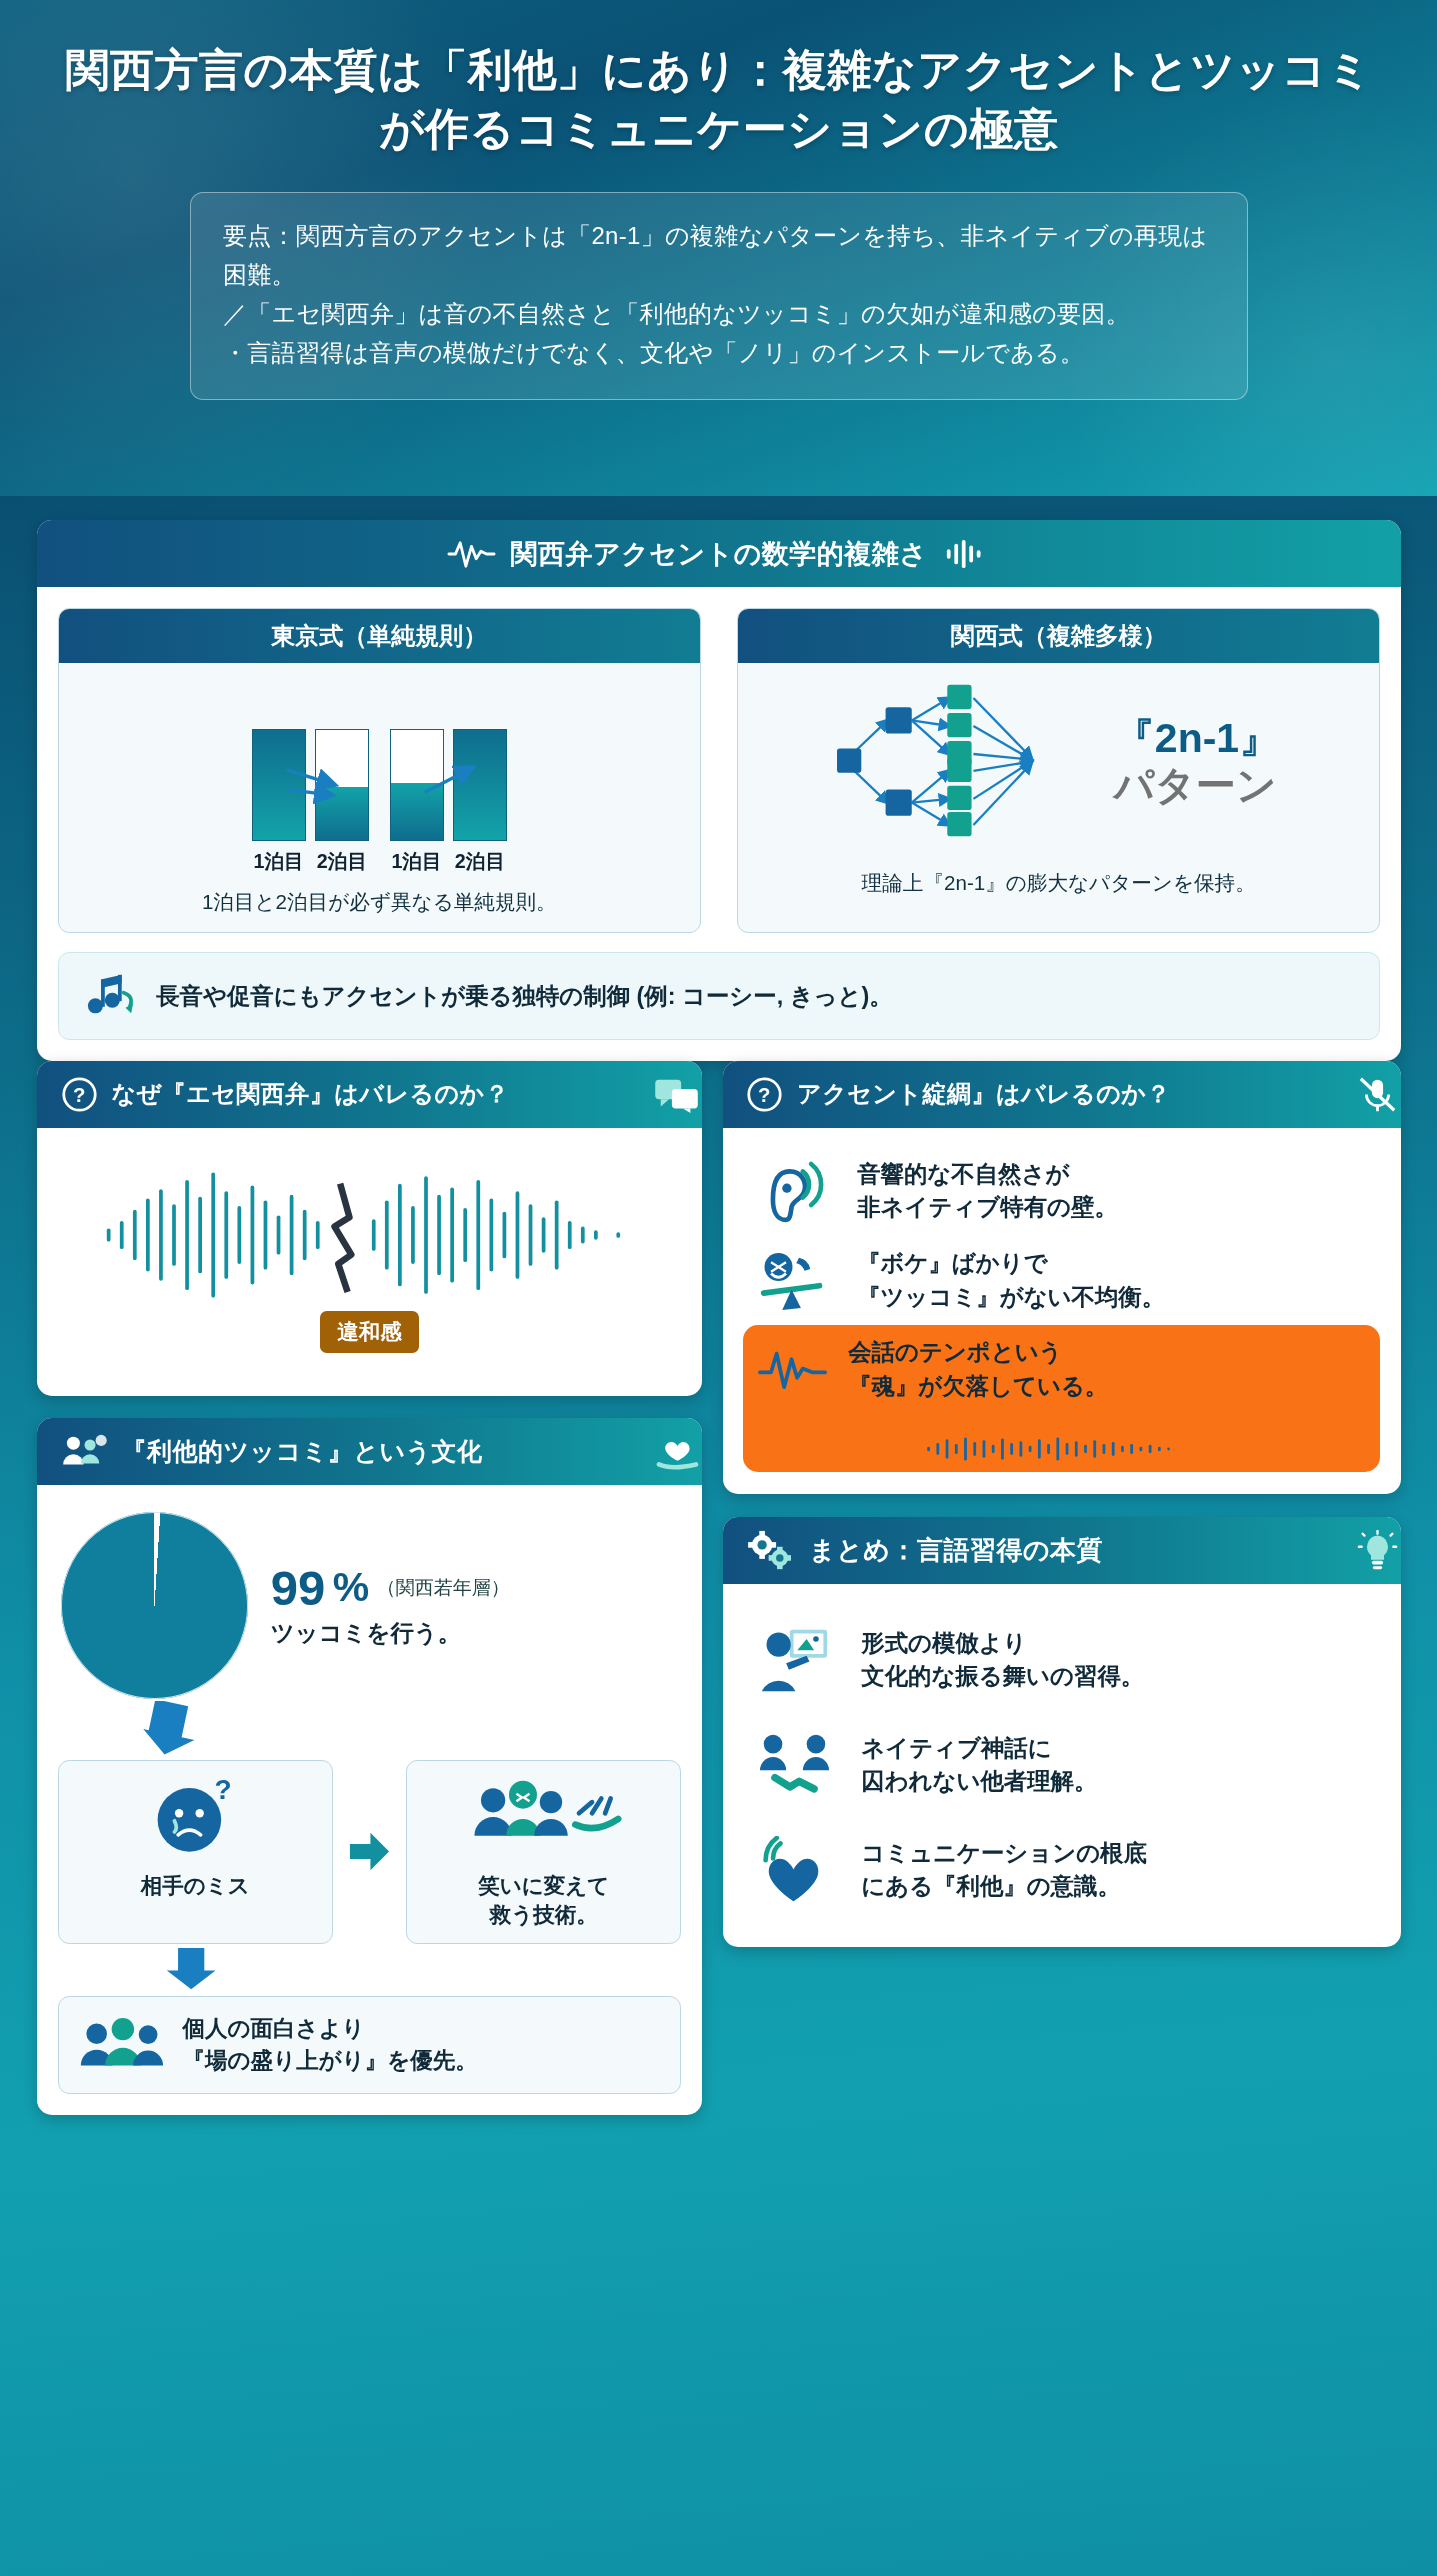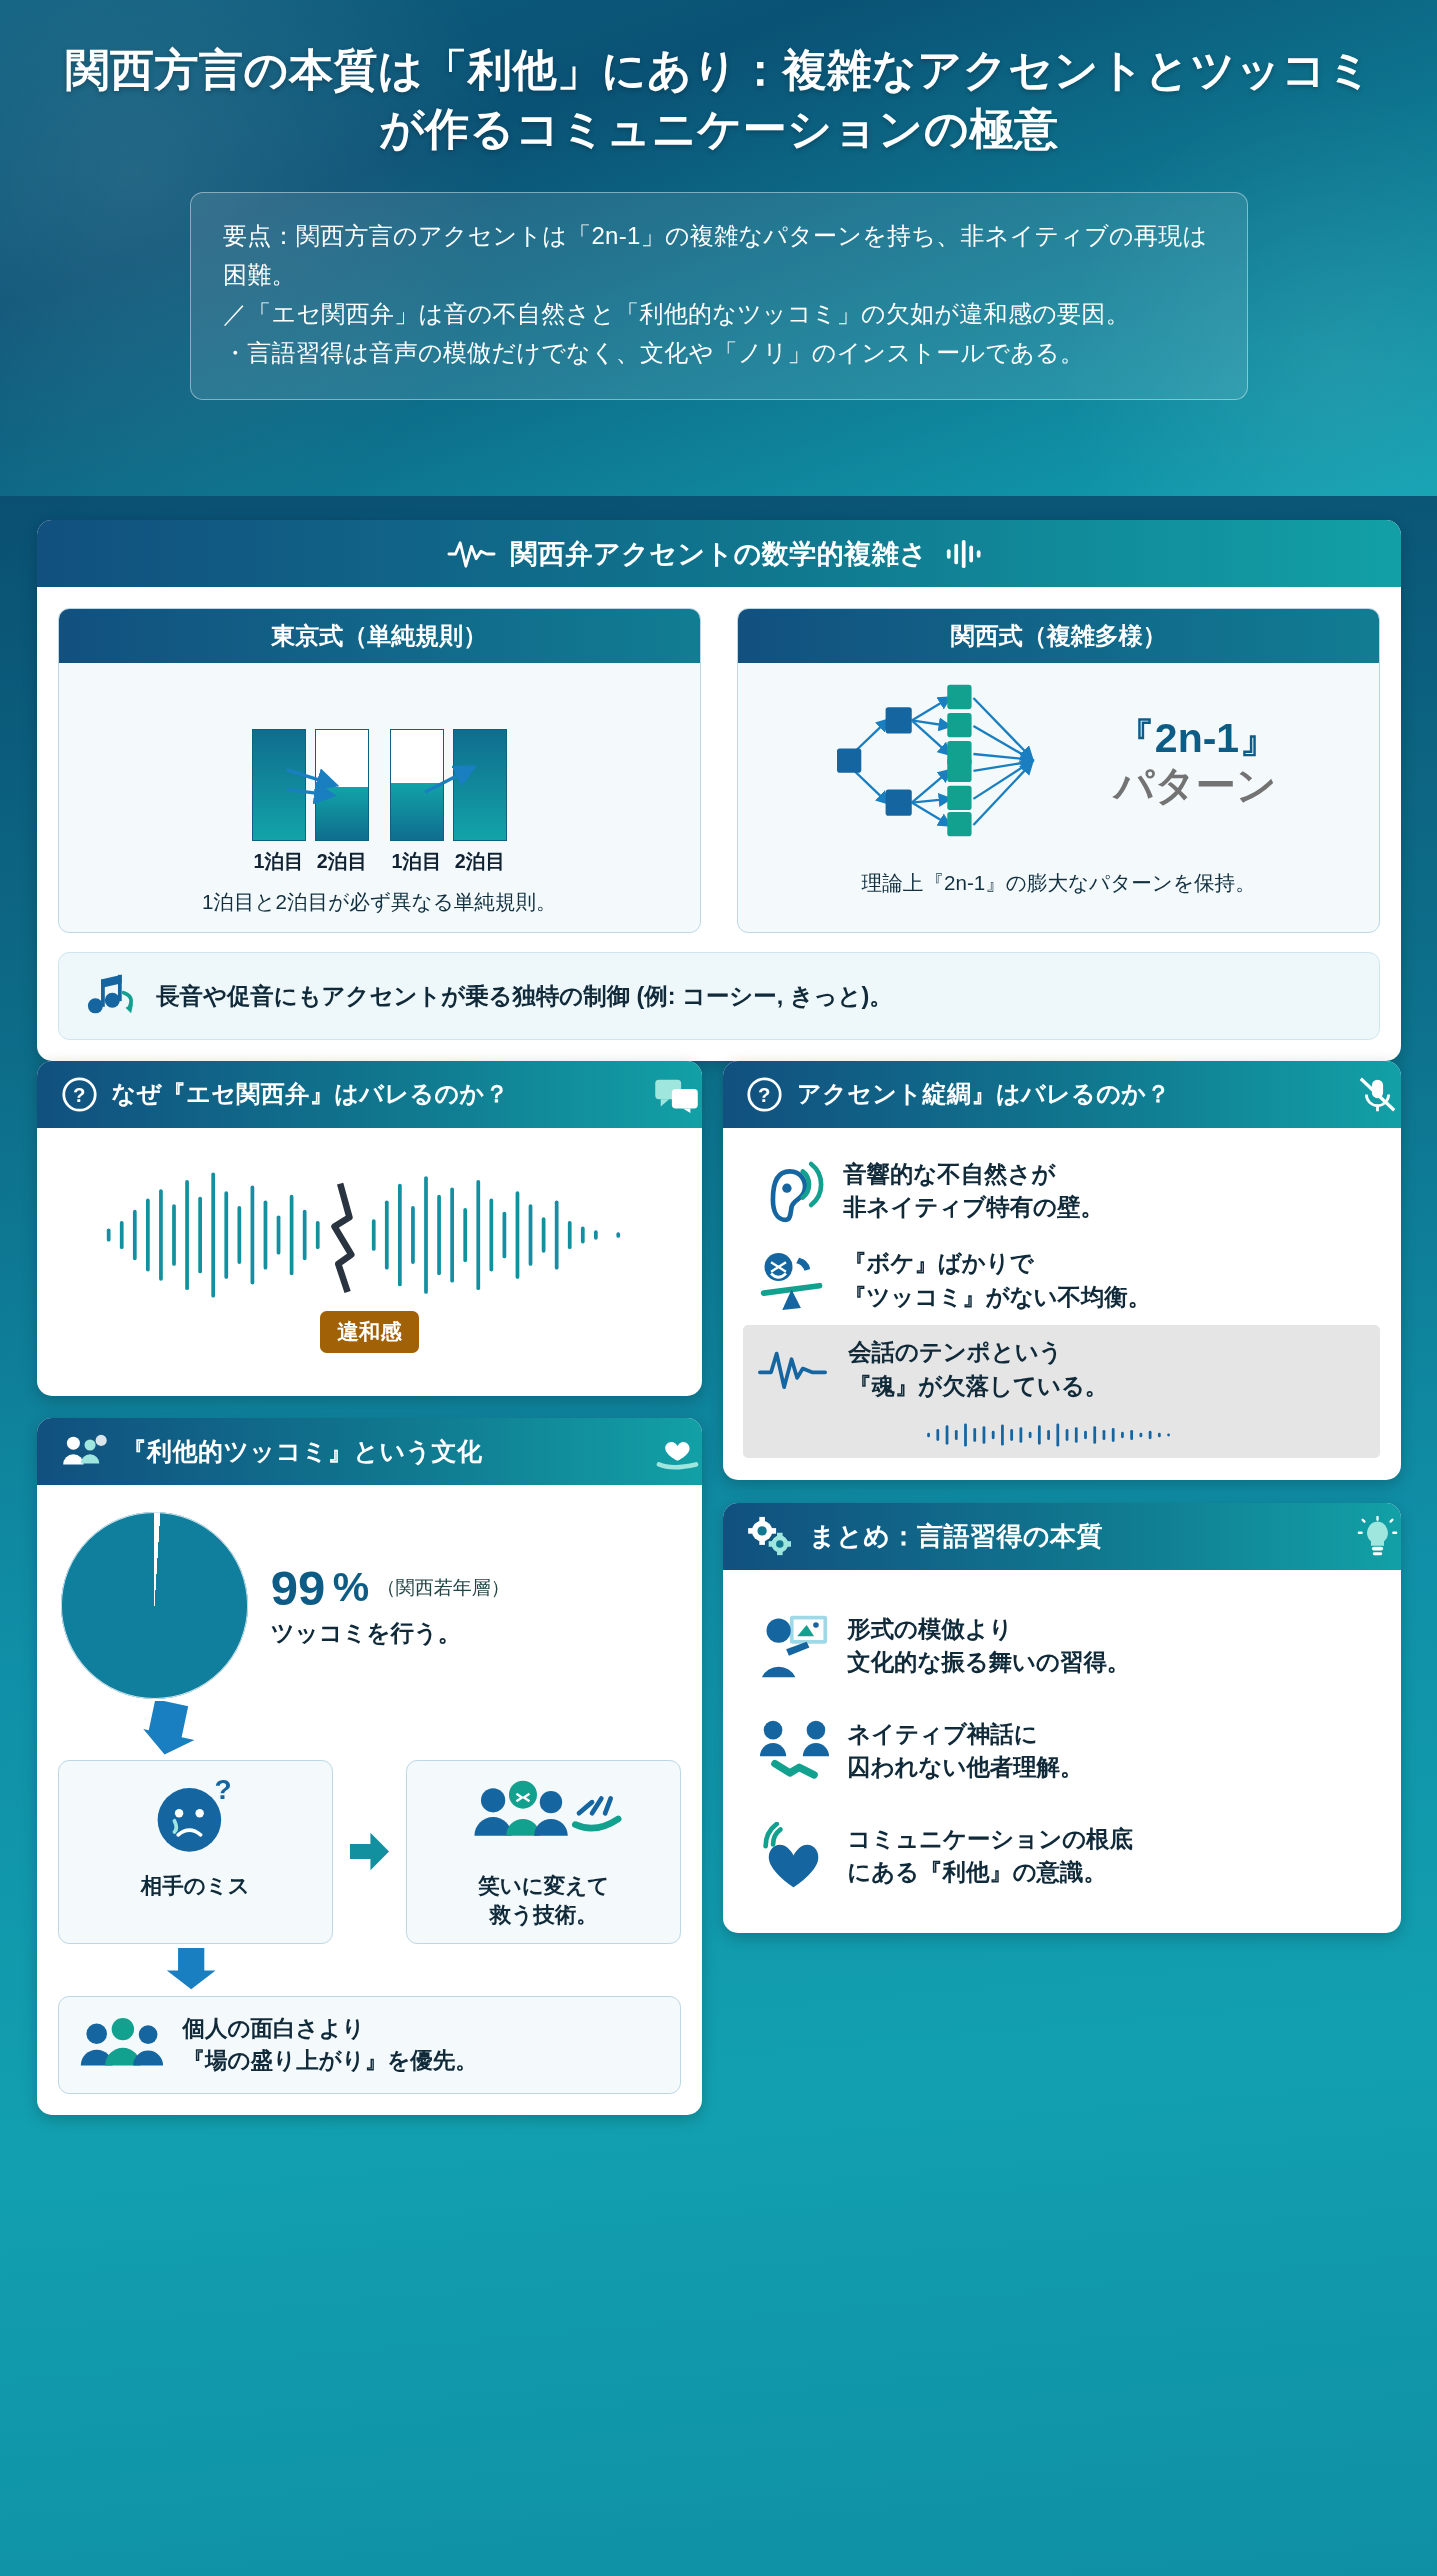--- a/index.html
+++ b/index.html
@@ -178,30 +178,30 @@
     background: #a16207;
     color: #fff;
     font-size: 21.5px;
     font-weight: bold;
     padding: 6.6px 17px;
     border-radius: 6.6px;
   }
   .bullet {
     display: flex;
     align-items: center;
-    gap: 14px;
+    gap: 28px;
     padding: 11.2px 13px;
     font-size: 23.4px;
     color: #102a3a;
     line-height: 1.42;
     font-weight: bold;
   }
   .bullet.boxed {
-    background: #e5e5e5;
-    border-radius: 5px;
+    background: #f97316;
+    border-radius: 15px;
   }
   .icon-sq { flex: 0 0 auto; width: 60px; height: 56px; display: flex; align-items: center; justify-content: center; }
 
   
   .pie-row { display: flex; align-items: center; gap: 22.5px; padding: 5.6px 3.7px 0 3.7px; }
   .pie {
     width: 187px; height: 187px; border-radius: 50%;
     background: conic-gradient(#ffffff 0deg 3.6deg, #0f7f9d 3.6deg 360deg);
     box-shadow: inset 0 0 0 0.9px #cfe5ee;
     flex: 0 0 auto;

